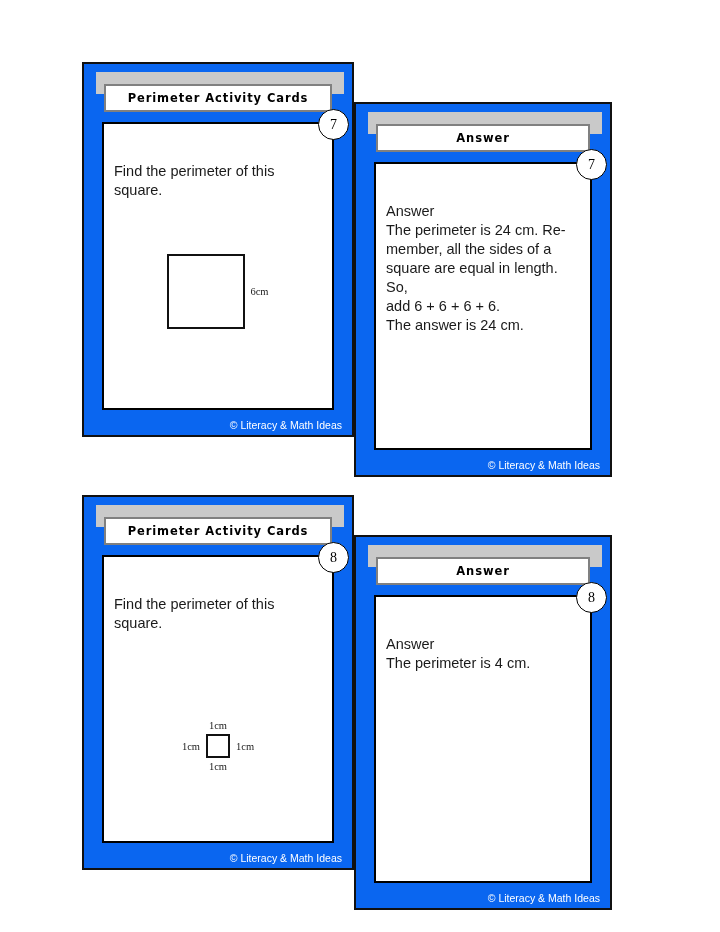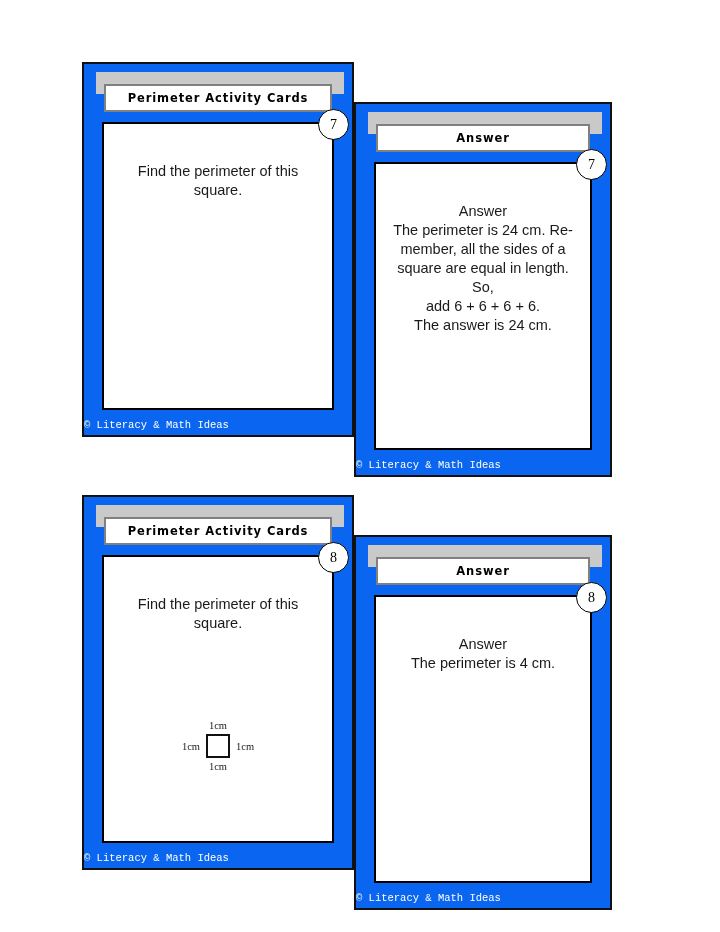--- a/index.html
+++ b/index.html
@@ -98,35 +98,35 @@
     color: #000000;
     z-index: 5;
   }
 
   
   .body-text {
     position: absolute;
     left: 10px;
     right: 10px;
     top: 38px;
-    text-align: center;
     font-family: "Liberation Sans", sans-serif;
     font-size: 14.5px;
     line-height: 19px;
     color: #1a1a1a;
     white-space: pre-line;
   }
 
   
   .footer {
     position: absolute;
     left: 0;
     right: 10px;
     bottom: 4px;
-    font-family: Liberation Mono, monospace;
+    text-align: right;
+    font-family: Liberation Sans, sans-serif;
     font-size: 10.5px;
     color: #ffffff;
   }
 
   
   .fig-big {
     position: absolute;
     left: 0;
     right: 0;
     top: 130px;
@@ -175,20 +175,26 @@
 
 <div class="card q" id="card-q7">
   <div class="gray-bar"></div>
   <div class="title-plate">
     <span class="title-text">Perimeter Activity Cards</span>
   </div>
   <div class="panel">
     <div class="badge">7</div>
     <div class="body-text">Find the perimeter of this
 square.</div>
+    <div class="fig-big">
+      <div class="fig-big-inner">
+        <div class="square-big"></div>
+        <span class="lab-serif lab-right">6cm</span>
+      </div>
+    </div>
   </div>
   <div class="footer">© Literacy &amp; Math Ideas</div>
 </div>
 
 <div class="card a" id="card-a7">
   <div class="gray-bar"></div>
   <div class="title-plate">
     <span class="title-text">Answer</span>
   </div>
   <div class="panel">

